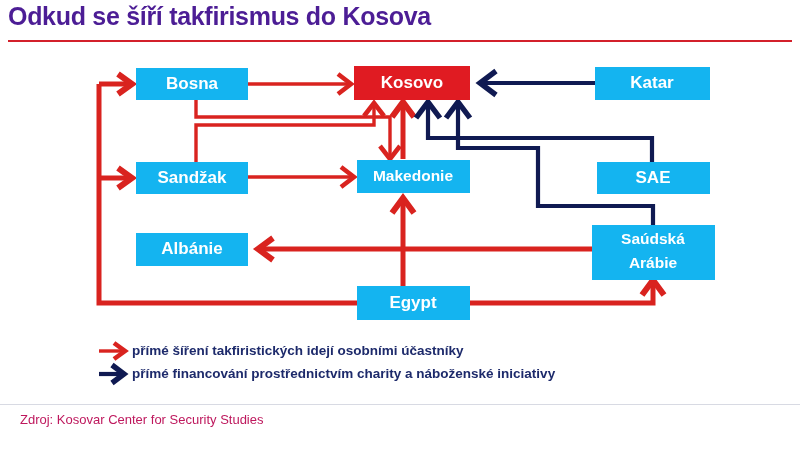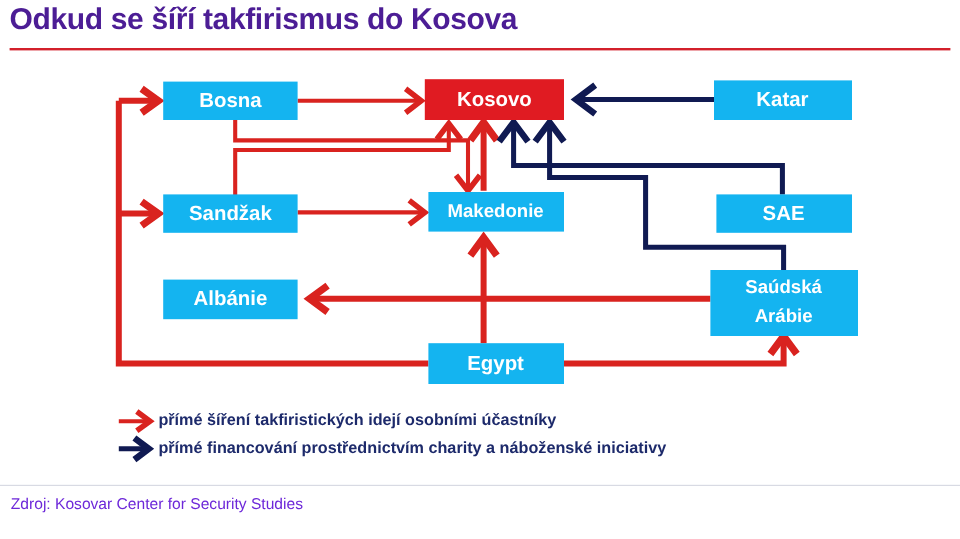--- a/index.html
+++ b/index.html
@@ -47,24 +47,24 @@
     position: absolute;
     left: 0px;
     top: 404px;
     width: 800px;
     height: 1px;
     background: #d8dae3;
   }
 
   #source {
     position: absolute;
-    left: 9px;
+    left: 20px;
     top: 412px;
     font-size: 13px;
-    color: #6d28d9;
+    color: #be185d;
   }
 
   svg { display: block; }
 
   .nodebox-rect { fill: #14b4f0; }
   .nodebox-rect.accent { fill: #e01b22; }
   .node-label {
     fill: #ffffff;
     font-family: "Liberation Sans", sans-serif;
     font-size: 17px;

